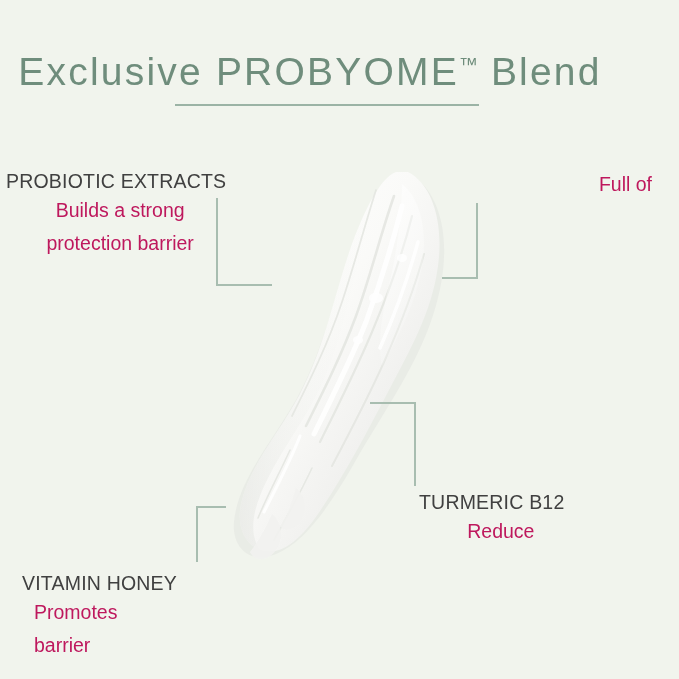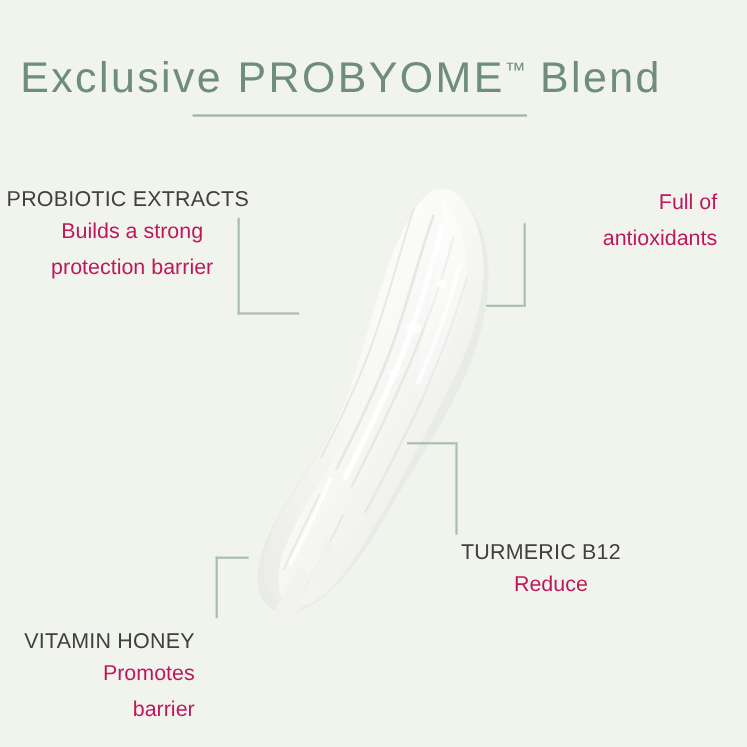--- a/index.html
+++ b/index.html
@@ -80,21 +80,21 @@
   #c-probiotic { left: 6px;  top: 168px; text-align: left; }
   #c-probiotic .bd { text-align: center; padding-left: 8px; }
 
   #c-turmeric { right: 9px; top: 168px; text-align: right; }
   #c-turmeric .bd { text-align: right; padding-right: 18px; }
 
   #c-b12 { left: 419px; top: 489px; text-align: left; }
   #c-b12 .bd { text-align: right; padding-right: 30px; }
 
   #c-honey { left: 22px; top: 570px; text-align: left; }
-  #c-honey .bd { text-align: right; padding-left: 12px; }
+  #c-honey .bd { text-align: left; padding-left: 12px; }
 
   
   .lead { position: absolute; background: transparent; }
   .lead i {
     position: absolute;
     background: #a8bdb0;
     display: block;
   }
   .lead i.v { width: 1.6px; }
   .lead i.h { height: 1.6px; }
@@ -201,21 +201,20 @@
   </div>
 
   <div class="callout" id="c-probiotic">
     <div class="hd">PROBIOTIC EXTRACTS</div>
     <div class="bd">Builds a strong</div>
     <div class="bd">protection barrier</div>
   </div>
 
   <div class="callout" id="c-turmeric">
     <div class="bd">Full of</div>
-    <div class="bd">antioxidants</div>
   </div>
 
   <div class="callout" id="c-b12">
     <div class="hd">TURMERIC B12</div>
     <div class="bd">Reduce</div>
   </div>
 
   <div class="callout" id="c-honey">
     <div class="hd">VITAMIN HONEY</div>
     <div class="bd">Promotes</div>

